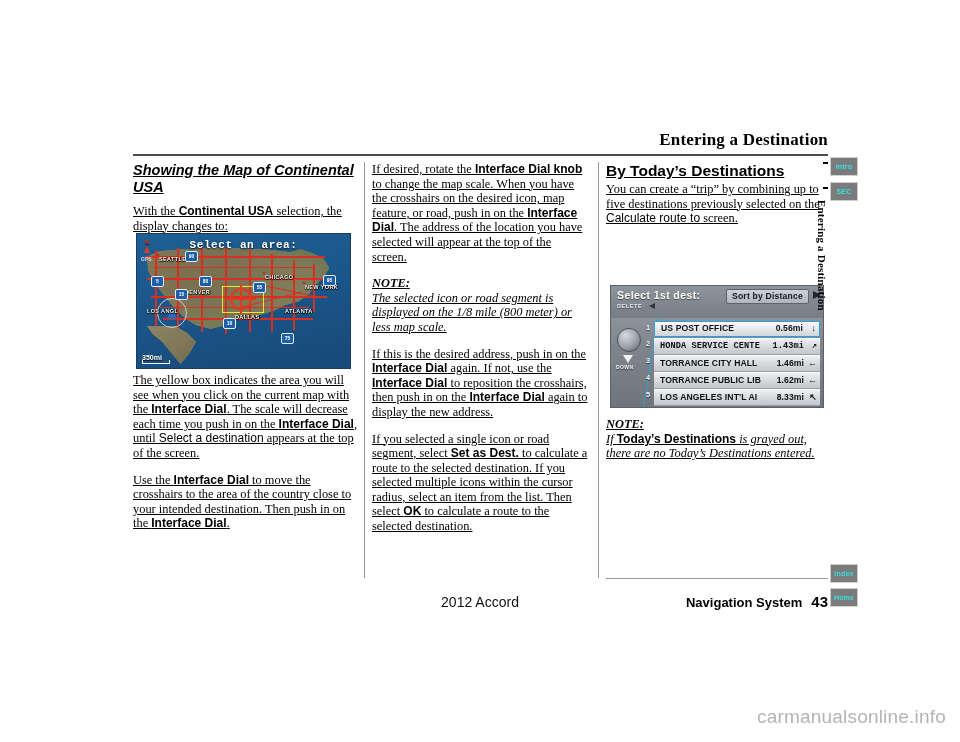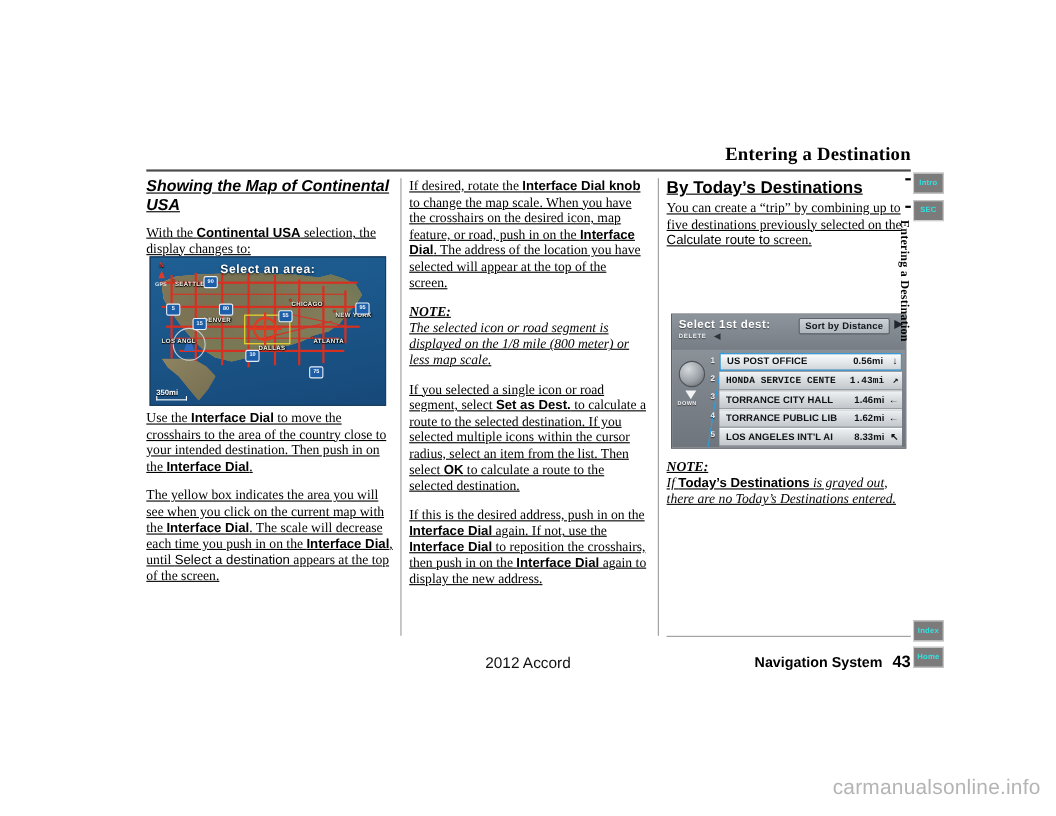--- a/index.html
+++ b/index.html
@@ -73,21 +73,21 @@
       linear-gradient(120deg,#a1966f 0%,#7d7a5c 55%,#8e8a66 100%);
   }
   .mex{
     position:absolute;left:10px;top:92px;width:70px;height:40px;background:#7f7756;
     clip-path:polygon(0% 0%,40% 0%,58% 18%,70% 40%,60% 70%,48% 95%,36% 70%,22% 40%,8% 20%);
     background-image:linear-gradient(140deg,#8e8461,#6e684d);
   }
   .mapfig .hwy{position:absolute;background:#d63022;}
   .mapfig .title{
     position:absolute;left:0;top:5px;width:100%;text-align:center;
-    color:#fff;font-family:Liberation Sans, sans-serif;font-weight:bold;
+    color:#fff;font-family:Liberation Mono, monospace;font-weight:bold;
     font-size:11px;letter-spacing:.6px;
     text-shadow:0 1px 2px rgba(0,0,0,.85);
   }
   .yellowbox{
     position:absolute;left:85px;top:52px;width:40px;height:25px;
     border:1.6px solid #f5e22a;
   }
   .crosshair{position:absolute;left:93px;top:54px;width:22px;height:22px;}
   .crosshair .ring{position:absolute;inset:0;border:2px solid #e03a20;border-radius:50%;}
   .crosshair .hl{position:absolute;left:-4px;top:10px;width:30px;height:2px;background:#e03a20;}
@@ -309,29 +309,29 @@
     <div class="shield" style="left:116px;top:48px;">55</div>
     <div class="shield" style="left:186px;top:41px;">95</div>
     <div class="shield" style="left:86px;top:84px;">10</div>
     <div class="shield" style="left:144px;top:99px;">75</div>
 
     <div class="scalebadge">350mi</div>
     <div class="scalebar"></div>
   </div>
 
   <div class="col" style="left:133px;top:373px;width:228px;">
+    <p><span>The yellow box indicates the area you will see when you click on the current map with the </span><span class="b">Interface Dial</span><span>. The scale will decrease each time you push in on the </span><span class="b">Interface Dial</span><span>, until </span><span class="n">Select a destination</span><span> appears at the top of the screen.</span></p>
     <p><span>Use the </span><span class="b">Interface Dial</span><span> to move the crosshairs to the area of the country close to your intended destination. Then push in on the </span><span class="b">Interface Dial</span><span>.</span></p>
-    <p><span>The yellow box indicates the area you will see when you click on the current map with the </span><span class="b">Interface Dial</span><span>. The scale will decrease each time you push in on the </span><span class="b">Interface Dial</span><span>, until </span><span class="n">Select a destination</span><span> appears at the top of the screen.</span></p>
   </div>
 
   <div class="col col2">
     <p><span>If desired, rotate the </span><span class="b">Interface Dial knob</span><span> to change the map scale. When you have the crosshairs on the desired icon, map feature, or road, push in on the </span><span class="b">Interface Dial</span><span>. The address of the location you have selected will appear at the top of the screen.</span></p>
     <p><span class="note-h">NOTE:</span><br><span class="ital">The selected icon or road segment is displayed on the 1/8 mile (800 meter) or less map scale.</span></p>
+    <p><span>If this is the desired address, push in on the </span><span class="b">Interface Dial</span><span> again. If not, use the </span><span class="b">Interface Dial</span><span> to reposition the crosshairs, then push in on the </span><span class="b">Interface Dial</span><span> again to display the new address.</span></p>
     <p><span>If you selected a single icon or road segment, select </span><span class="b">Set as Dest.</span><span> to calculate a route to the selected destination. If you selected multiple icons within the cursor radius, select an item from the list. Then select </span><span class="b">OK</span><span> to calculate a route to the selected destination.</span></p>
-    <p><span>If this is the desired address, push in on the </span><span class="b">Interface Dial</span><span> again. If not, use the </span><span class="b">Interface Dial</span><span> to reposition the crosshairs, then push in on the </span><span class="b">Interface Dial</span><span> again to display the new address.</span></p>
   </div>
 
   <div class="col col3">
     <h2 class="sec-bold">By Today’s Destinations</h2>
     <p><span>You can create a “trip” by combining up to five destinations previously selected on the </span><span class="n">Calculate route to</span><span> screen.</span></p>
   </div>
 
   <div class="navfig">
     <div class="topbar"></div>
     <div class="nav-title">Select 1st dest:</div>

